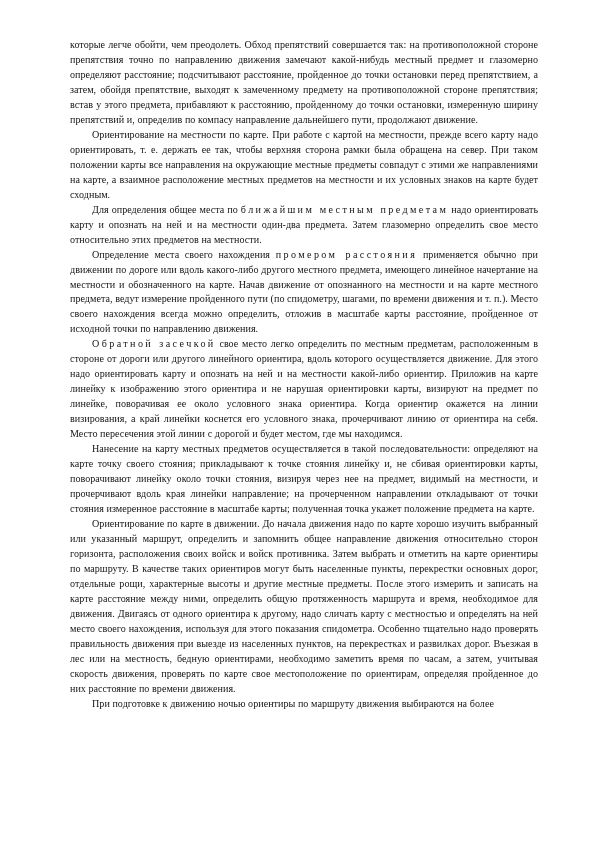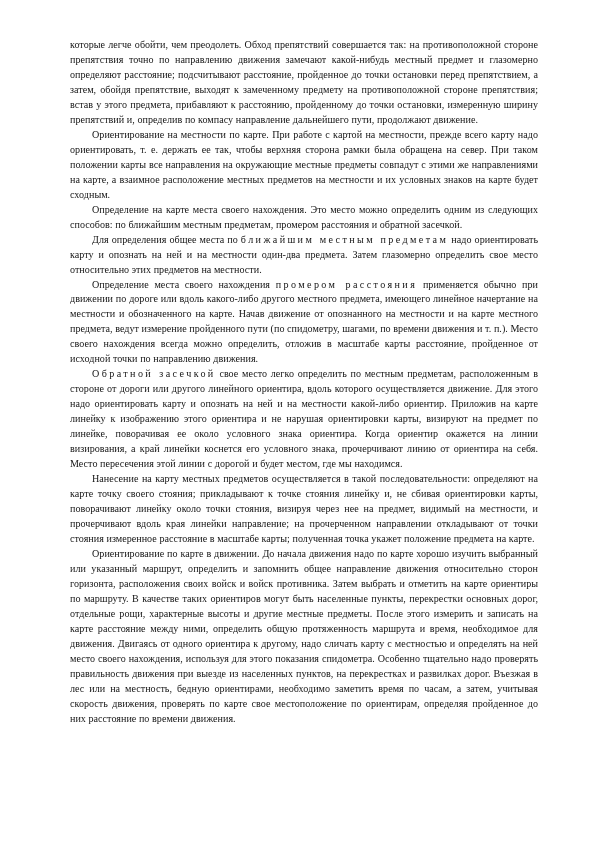--- a/index.html
+++ b/index.html
@@ -49,20 +49,20 @@
   }
   
 </style>
 </head>
 <body>
 
 <div class="page">
   <div class="body-text" id="text-body" style="color: rgb(20, 20, 20);">
       <p class="para no-indent"><span>которые легче обойти, чем преодолеть. Обход препятствий совершается так: на противополож­ной стороне препятствия точно по направлению движения замечают какой-нибудь местный предмет и глазомерно определяют расстояние; подсчитывают расстояние, пройденное до точки остановки перед препятствием, а затем, обойдя препятствие, выходят к замеченному предмету на противоположной стороне препятствия; встав у этого предмета, прибавляют к расстоянию, пройденному до точки остановки, измеренную ширину препятствий и, определив по компасу направление дальнейшего пути, продолжают движение.</span></p>
       <p class="para"><span class="run-head">Ориентирование на местности по карте.</span><span> При работе с картой на местности, прежде всего карту надо ориентировать, т. е. держать ее так, чтобы верхняя сторона рамки была обращена на север. При таком положении карты все направления на окружающие местные предметы совпа­дут с этими же направлениями на карте, а взаимное расположение местных предметов на мест­ности и их условных знаков на карте будет сходным.</span></p>
-      <p class="para"><span class="run-head">Определение на карте места своего нахождения.</span><span> Это место можно определить одним из следующих способов: по ближайшим местным предметам, промером расстояния и обратной за­сечкой.</span></p>
       <p class="para"><span>Для определения общее места по </span><span class="sp">ближайшим местным предметам</span><span> надо ори­ентировать карту и опознать на ней и на местности один-два предмета. Затем глазомерно опре­делить свое место относительно этих предметов на местности.</span></p>
       <p class="para"><span>Определение места своего нахождения </span><span class="sp">промером расстояния</span><span> применяется обычно при движении по дороге или вдоль какого-либо другого местного предмета, имеющего линейное начертание на местности и обозначенного на карте. Начав движение от опознанного на местно­сти и на карте местного предмета, ведут измерение пройденного пути (по спидометру, шагами, по времени движения и т. п.). Место своего нахождения всегда можно определить, отложив в масштабе карты расстояние, пройденное от исходной точки по направлению движения.</span></p>
       <p class="para"><span class="sp">Обратной засечкой</span><span> свое место легко определить по местным предметам, располо­женным в стороне от дороги или другого линейного ориентира, вдоль которого осуществляется движение. Для этого надо ориентировать карту и опознать на ней и на местности какой-либо ориентир. Приложив на карте линейку к изображению этого ориентира и не нарушая ориенти­ровки карты, визируют на предмет по линейке, поворачивая ее около условного знака ориентира. Когда ориентир окажется на линии визирования, а край линейки коснется его условного знака, прочерчивают линию от ориентира на себя. Место пересечения этой линии с дорогой и будет местом, где мы находимся.</span></p>
       <p class="para"><span class="run-head">Нанесение на карту местных предметов</span><span> осуществляется в такой последовательности: определяют на карте точку своего стояния; прикладывают к точке стояния линейку и, не сбивая ориентировки карты, поворачивают линейку около точки стояния, визируя через нее на предмет, видимый на местности, и прочерчивают вдоль края линейки направление; на прочерченном направлении откладывают от точки стояния измеренное расстояние в масштабе карты; получен­ная точка укажет положение предмета на карте.</span></p>
       <p class="para"><span class="run-head">Ориентирование по карте в движении.</span><span> До начала движения надо по карте хорошо изучить выбранный или указанный маршрут, определить и запомнить общее направление движения от­носительно сторон горизонта, расположения своих войск и войск противника. Затем выбрать и отметить на карте ориентиры по маршруту. В качестве таких ориентиров могут быть населенные пункты, перекрестки основных дорог, отдельные рощи, характерные высоты и другие местные предметы. После этого измерить и записать на карте расстояние между ними, определить общую протяженность маршрута и время, необходимое для движения. Двигаясь от одного ориентира к другому, надо сличать карту с местностью и определять на ней место своего нахождения, ис­пользуя для этого показания спидометра. Особенно тщательно надо проверять правильность движения при выезде из населенных пунктов, на перекрестках и развилках дорог. Въезжая в лес или на местность, бедную ориентирами, необходимо заметить время по часам, а затем, учитывая скорость движения, проверять по карте свое местоположение по ориентирам, определяя прой­денное до них расстояние по времени движения.</span></p>
+      <p class="para"><span>При подготовке к движению ночью ориентиры по маршруту движения выбираются на более</span></p>
     </div>
 </div>
 
 </body></html>

